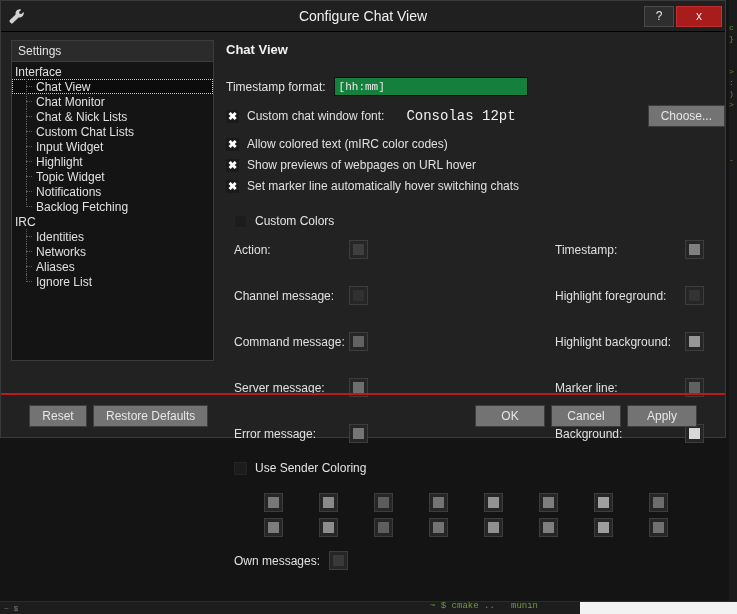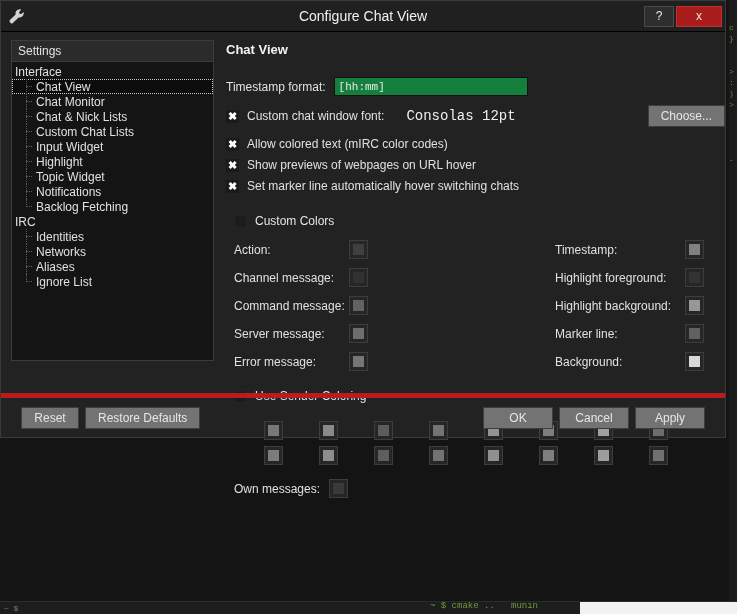--- a/index.html
+++ b/index.html
@@ -322,21 +322,21 @@
     gap: 8px;
     margin: 14px 0 12px 8px;
     font-size: 12px;
     color: #e4e4e4;
   }
 
   
   .color-grid {
     display: grid;
     grid-template-columns: 115px 40px 1fr 130px 40px;
-    row-gap: 9px;
+    row-gap: 27px;
     align-items: center;
     margin-left: 8px;
   }
   .cg-label {
     font-size: 12px;
     color: #e0e0e0;
     text-align: left;
   }
   .swatch {
     width: 19px;
@@ -370,23 +370,23 @@
     font-size: 12px;
     color: #e0e0e0;
   }
 
   
   .dialog-footer {
     height: 44px;
     min-height: 44px;
     display: flex;
     align-items: center;
-    padding: 0 20px;
-    box-sizing: border-box;
-    border-top: 5px solid #b91c1c;
+    padding: 0 28px;
+    box-sizing: border-box;
+    border-top: 2px solid #b91c1c;
     margin-top: 32px;
   }
   .footer-left { display: flex; gap: 6px; }
   .footer-right { display: flex; gap: 6px; margin-left: auto; }
   .footer-right .btn { min-width: 70px; }
   .footer-left .btn { min-width: 58px; }
 </style>
 </head>
 <body>
 

